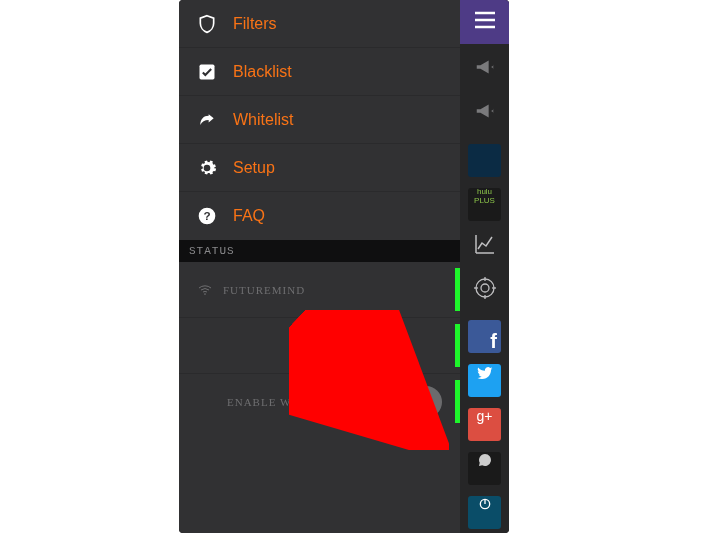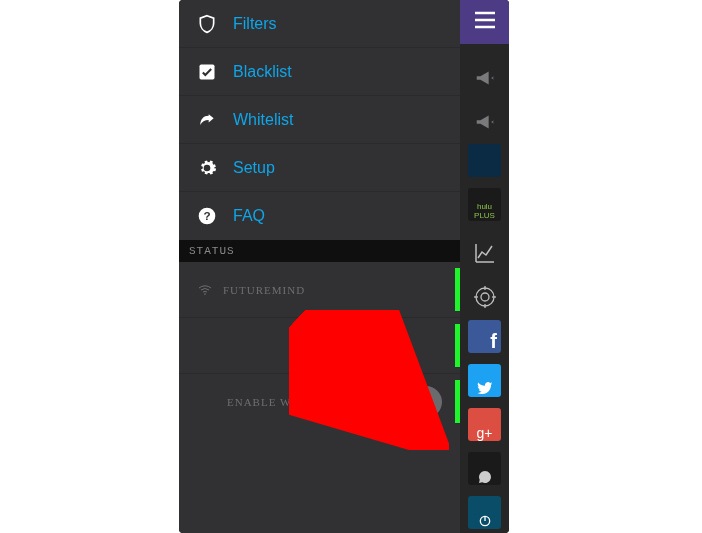--- a/index.html
+++ b/index.html
@@ -2,28 +2,28 @@
 <html><head>
 <meta charset="utf-8">
 <style>
   html,body{margin:0;padding:0;background:#fff;font-family:"Helvetica Neue",Arial,sans-serif;}
   .stage{width:702px;height:533px;background:#fff;position:relative;}
   .phone{position:absolute;left:179px;top:0;width:330px;height:533px;background:#1d1d1f;overflow:hidden;border-radius:4px;}
   
   .rail{position:absolute;right:0;top:0;width:49px;height:100%;background:#262627;}
   .rail .hamburger{position:absolute;top:0;left:0;width:49px;height:44px;background:#4e3b86;display:flex;align-items:center;justify-content:center;}
   .rail .hamburger svg{width:24px;height:20px;}
-  .rail .img-tile{position:absolute;left:8px;width:33px;height:33px;border-radius:3px;display:flex;align-items:flex-end;justify-content:center;}
+  .rail .img-tile{position:absolute;left:8px;width:33px;height:33px;border-radius:3px;display:flex;align-items:flex-start;justify-content:center;}
   .rail .megaphone svg{width:22px;height:22px;fill:#7a7a7c;}
   .rail .graph svg{width:24px;height:24px;stroke:#bfbfc1;fill:none;stroke-width:1.5;}
   .rail .target svg{width:24px;height:24px;stroke:#bfbfc1;fill:none;stroke-width:1.3;}
   
   .menu{position:absolute;left:0;top:0;width:281px;height:533px;background:#313133;}
   .menu-item{height:48px;display:flex;align-items:center;padding-left:18px;box-sizing:border-box;border-bottom:1px solid #2a2a2c;}
-  .menu-item .label{color:#0ea5e9;font-size:16px;font-weight:300;margin-left:16px;}
+  .menu-item .label{color:#f97316;font-size:16px;font-weight:300;margin-left:16px;}
   .menu-item .icn{width:20px;height:20px;display:flex;align-items:center;justify-content:center;}
   .menu-item .icn svg{width:20px;height:20px;fill:#ffffff;}
   .status-header{height:22px;background:#0f0f10;color:#8a8a8c;font-size:11px;letter-spacing:1px;display:flex;align-items:center;padding-left:10px;font-family:Liberation Mono, monospace;}
   .dim-row{height:55px;display:flex;align-items:center;padding-left:18px;position:relative;color:#6e6e70;font-size:11px;letter-spacing:1px;border-bottom:1px solid #2a2a2c;font-family:Liberation Serif, serif;}
   .dim-row .icn{width:16px;height:16px;margin-right:10px;display:flex;align-items:center;justify-content:center;}
   .dim-row .icn svg{width:16px;height:16px;fill:#6e6e70;}
   .dim-row .bar{position:absolute;right:0;top:6px;bottom:6px;width:5px;background:#1ef52b;}
   
   .toggle{position:absolute;right:18px;top:50%;transform:translateY(-50%);width:52px;height:32px;background:#6b6b6d;border-radius:16px;display:flex;align-items:center;}
   .toggle .knob{width:28px;height:28px;background:#fff;border-radius:50%;margin-left:2px;box-shadow:0 1px 2px rgba(0,0,0,.4);}

